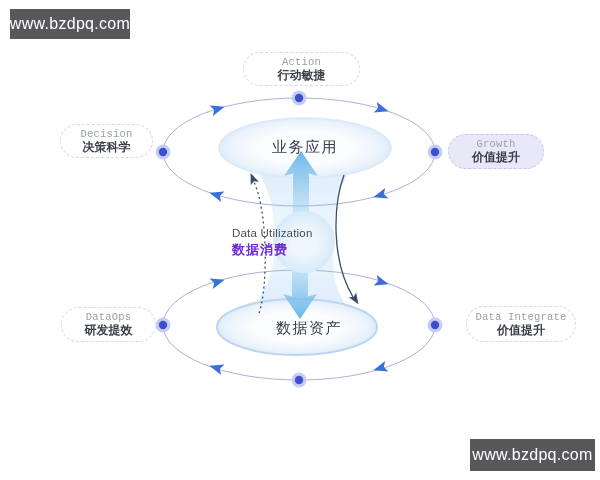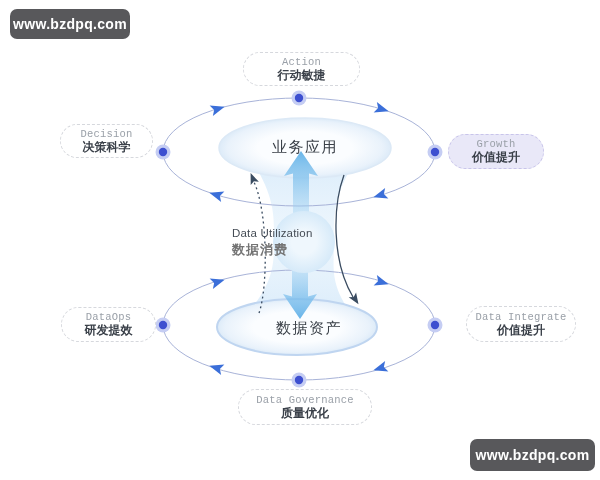--- a/index.html
+++ b/index.html
@@ -23,25 +23,25 @@
   .pill .zh{font-size:12px;font-weight:700;color:var(--text_zh);line-height:14px;margin-top:1px;}
   .pill.growth{background:var(--growth_bg);border-color:var(--growth_border);}
   .core-label{
     position:absolute;text-align:center;color:var(--text_core);
     font-size:15px;font-weight:400;letter-spacing:1.5px;
   }
   .hub{
     position:absolute;left:232px;top:226px;width:144px;
   }
   .hub .hub-en{font-size:11.5px;font-weight:500;color:#454C55;line-height:14px;display:block;letter-spacing:.2px;}
-  .hub .hub-zh{font-size:13px;font-weight:700;color:#737373;line-height:17px;display:block;margin-top:1px;letter-spacing:1px;}
+  .hub .hub-zh{font-size:13px;font-weight:700;color:#6d28d9;line-height:17px;display:block;margin-top:1px;letter-spacing:1px;}
   .badge{
     position:absolute;background:var(--badge_bg);color:var(--badge_text);
-    font-weight:700;font-size:14px;letter-spacing:.3px;
-    display:flex;align-items:center;justify-content:center;border-radius:7px;
+    font-weight:400;font-size:16px;letter-spacing:.3px;
+    display:flex;align-items:center;justify-content:center;
   }
   .badge.tl{left:10px;top:9px;width:120px;height:30px;}
   .badge.br{left:470px;top:439px;width:125px;height:32px;}
 </style>
 </head>
 <body>
 
 <svg width="600" height="480" viewBox="0 0 600 480">
   <defs>
     <linearGradient id="gUp" x1="0" y1="0" x2="0" y2="1">
@@ -155,20 +155,16 @@
   <div class="pill" style="left:61px;top:307px;width:95px;height:35px;">
     <span class="en">DataOps</span>
     <span class="zh">研发提效</span>
   </div>
 
   <div class="pill" style="left:466px;top:306px;width:110px;height:36px;">
     <span class="en">Data Integrate</span>
     <span class="zh">价值提升</span>
   </div>
 
-  <div class="pill" style="left:238px;top:389px;width:134px;height:36px;">
-    <span class="en">Data Governance</span>
-    <span class="zh">质量优化</span>
-  </div>
 
   <div class="badge tl">www.bzdpq.com</div>
   <div class="badge br">www.bzdpq.com</div>
 </div>
 
 </body></html>

